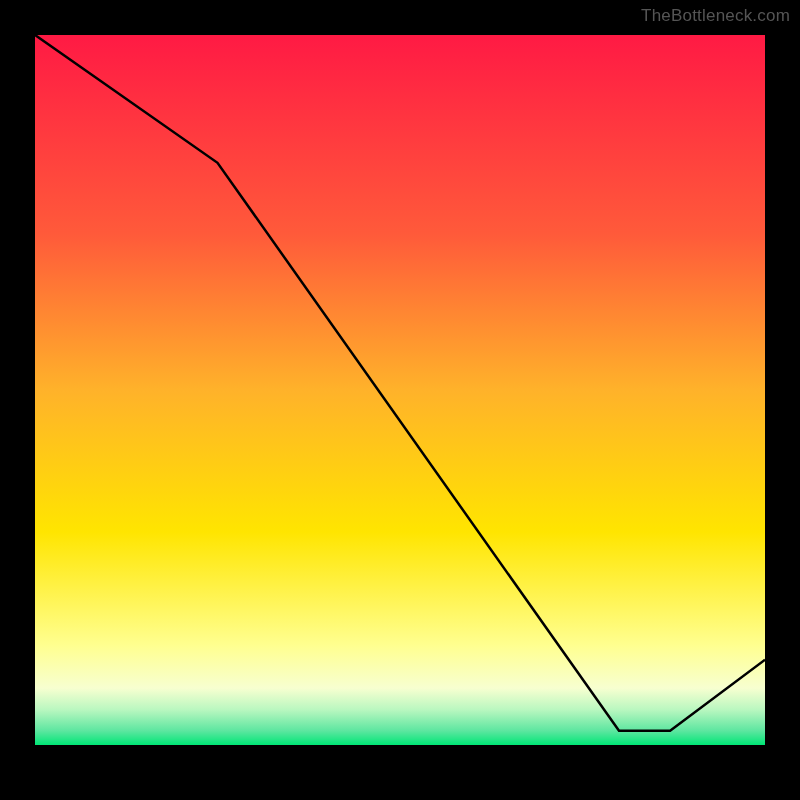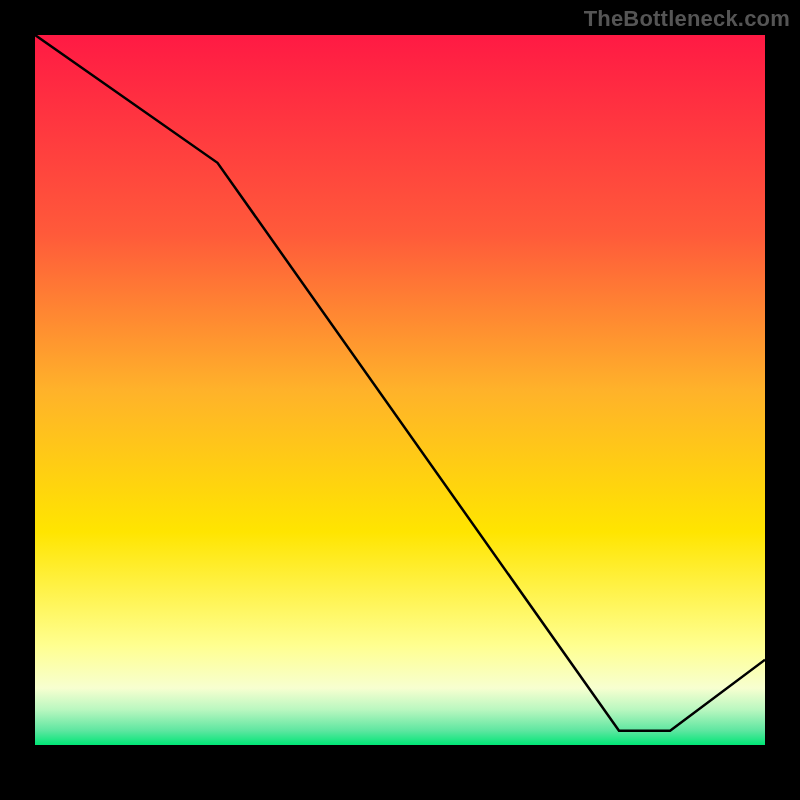--- a/index.html
+++ b/index.html
@@ -15,22 +15,22 @@
   .container {
     width: 800px;
     height: 800px;
     position: relative;
   }
   .watermark {
     position: absolute;
     top: 6px;
     right: 10px;
     color: #555;
-    font-size: 22px;
-    font-weight: bold;
+    font-size: 17px;
+    font-weight: normal;
     letter-spacing: 0.2px;
   }
   svg {
     display: block;
   }
   .annotation {
     position: absolute;
     left: 512px;
     top: 710px;
     color: #e33;

